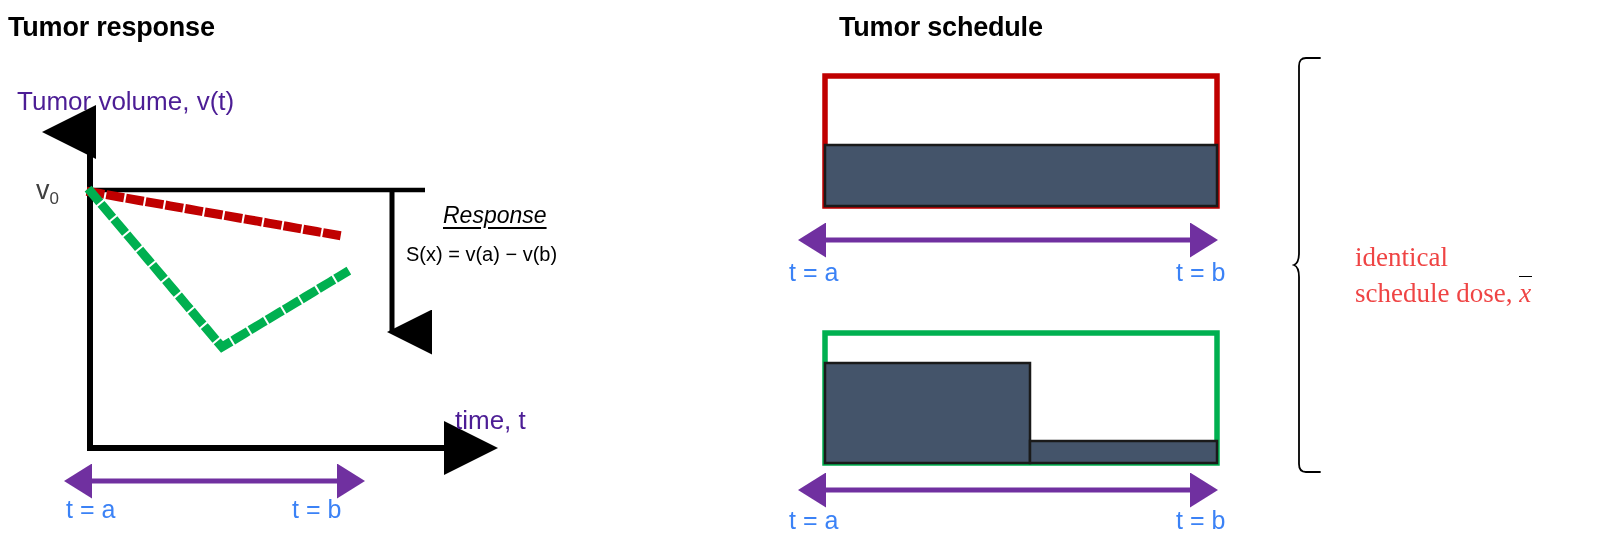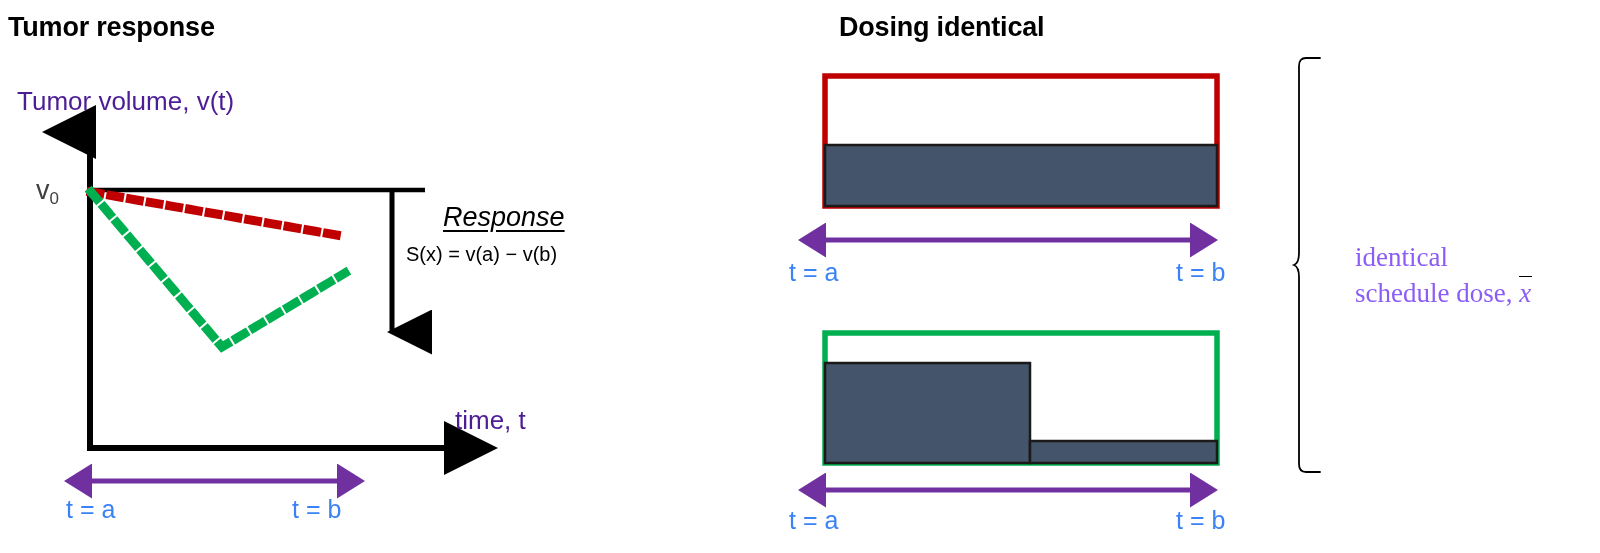--- a/index.html
+++ b/index.html
@@ -51,37 +51,37 @@
     font-size: 17px;
     vertical-align: baseline;
     position: relative;
     top: 5px;
   }
 
   
   .response-head {
     font-family: "Liberation Sans", sans-serif;
     font-style: italic;
-    font-size: 27px;
+    font-size: 23px;
     text-decoration: underline;
     text-underline-offset: 4px;
     white-space: nowrap;
   }
   .response-eq {
     font-family: "Liberation Sans", sans-serif;
     font-size: 20px;
     white-space: nowrap;
   }
 
   
   .serif-note {
     font-family: "Liberation Serif", serif;
     font-size: 27px;
     line-height: 1.28;
-    color: #8b5cf6;
+    color: #ef4444;
     white-space: nowrap;
   }
   .serif-note .xbar {
     font-style: italic;
     position: relative;
     display: inline-block;
     padding-top: 1px;
   }
   .serif-note .xbar::before {
     content: "";
@@ -141,21 +141,21 @@
   </svg>
 
   <div class="abs axis-label" style="left:455px; top:405px;">time, t</div>
 
   <div class="abs response-head" style="left:443px; top:202px;">Response</div>
   <div class="abs response-eq" style="left:406px; top:243px;">S(x)  = v(a) − v(b)</div>
 
   <div class="abs tick-label" style="left:66px; top:495px;">t = a</div>
   <div class="abs tick-label" style="left:292px; top:495px;">t = b</div>
 
-  <div class="abs panel-title" style="left:839px; top:12px;">Dosing identical</div>
+  <div class="abs panel-title" style="left:839px; top:12px;">Tumor schedule</div>
 
   <svg class="abs" style="left:780px; top:0px;" width="560" height="553">
     <defs>
       <marker id="purArrowStart2" markerWidth="7" markerHeight="7" refX="5.6" refY="3.5" orient="auto" markerUnits="strokeWidth">
         <path d="M5.6,0 L0,3.5 L5.6,7 Z" fill="#7030A0"></path>
       </marker>
       <marker id="purArrowEnd2" markerWidth="7" markerHeight="7" refX="1.4" refY="3.5" orient="auto" markerUnits="strokeWidth">
         <path d="M1.4,0 L7,3.5 L1.4,7 Z" fill="#7030A0"></path>
       </marker>
     </defs>

